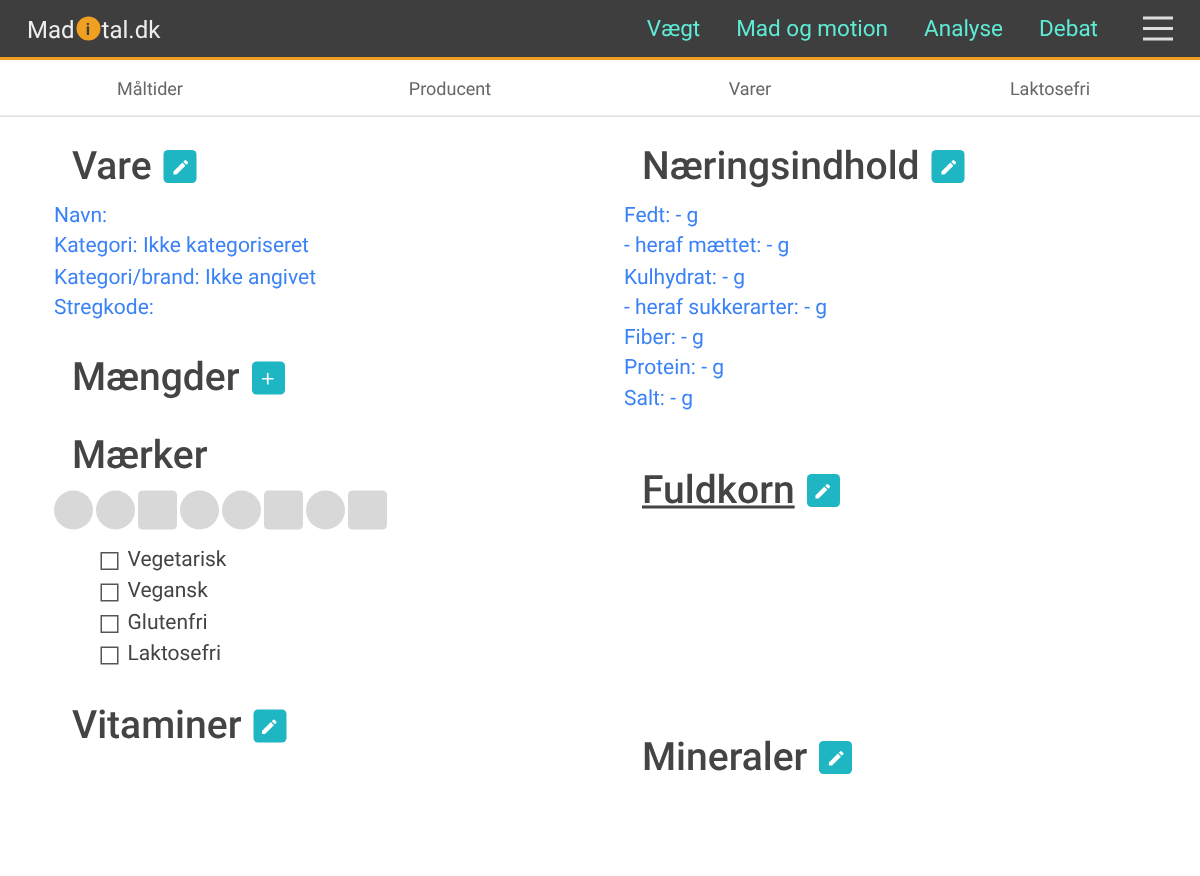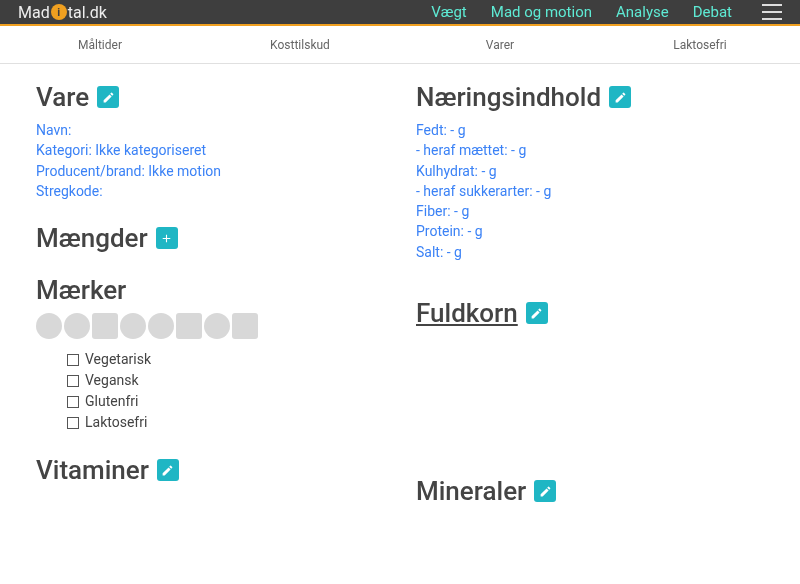--- a/index.html
+++ b/index.html
@@ -8,21 +8,21 @@
   font-size: 14px;
   color: #444;
   background: #fff;
   width: 800px;
   height: 584px;
   overflow: hidden;
 }
 .topnav {
   background: #3e3e3e;
   color: #fff;
-  height: 24px;
+  height: 38px;
   display: flex;
   align-items: center;
   padding: 0 18px;
 }
 .brand {
   font-size: 16px;
   color: #eee;
   display: flex;
   align-items: center;
 }
@@ -73,20 +73,21 @@
 }
 .section { margin-bottom: 22px; }
 h2 {
   font-size: 26px;
   font-weight: 500;
   color: #444;
   display:flex;
   align-items:center;
   gap:8px;
   margin-bottom: 8px;
+  margin-left: 12px;
 }
 .icon-btn {
   width: 22px; height: 22px;
   background:#1fb6c4;
   border-radius:3px;
   display:inline-flex;
   align-items:center;
   justify-content:center;
   cursor:pointer;
 }
@@ -124,40 +125,40 @@
   <div class="hamburger">
     <span></span>
       <span></span>
       <span></span>
   </div>
 </div>
 <div class="accent-line"></div>
 
 <div class="subnav">
   <div>Måltider</div>
-  <div>Kosttilskud</div>
+  <div>Producent</div>
   <div>Varer</div>
   <div>Laktosefri</div>
 </div>
 
 <div class="main">
 
   <div>
     <div class="section">
       <h2>
         <span>Vare</span>
         <span class="icon-btn">
           <svg viewBox="0 0 24 24">
               <path d="M3 17.25V21h3.75l11-11-3.75-3.75-11 11zM20.7 7.04a1 1 0 0 0 0-1.41l-2.34-2.34a1 1 0 0 0-1.41 0l-1.83 1.83 3.75 3.75 1.83-1.83z"></path>
             </svg>
         </span>
       </h2>
       <div class="field">Navn:</div>
       <div class="field">Kategori: Ikke kategoriseret</div>
-      <div class="field">Producent/brand: Ikke motion</div>
+      <div class="field">Kategori/brand: Ikke angivet</div>
       <div class="field">Stregkode:</div>
     </div>
 
     <div class="section">
       <h2>
         <span>Mængder</span>
         <span class="icon-btn">
           <svg viewBox="0 0 24 24">
               <path d="M19 13h-6v6h-2v-6H5v-2h6V5h2v6h6v2z"></path>
             </svg>

